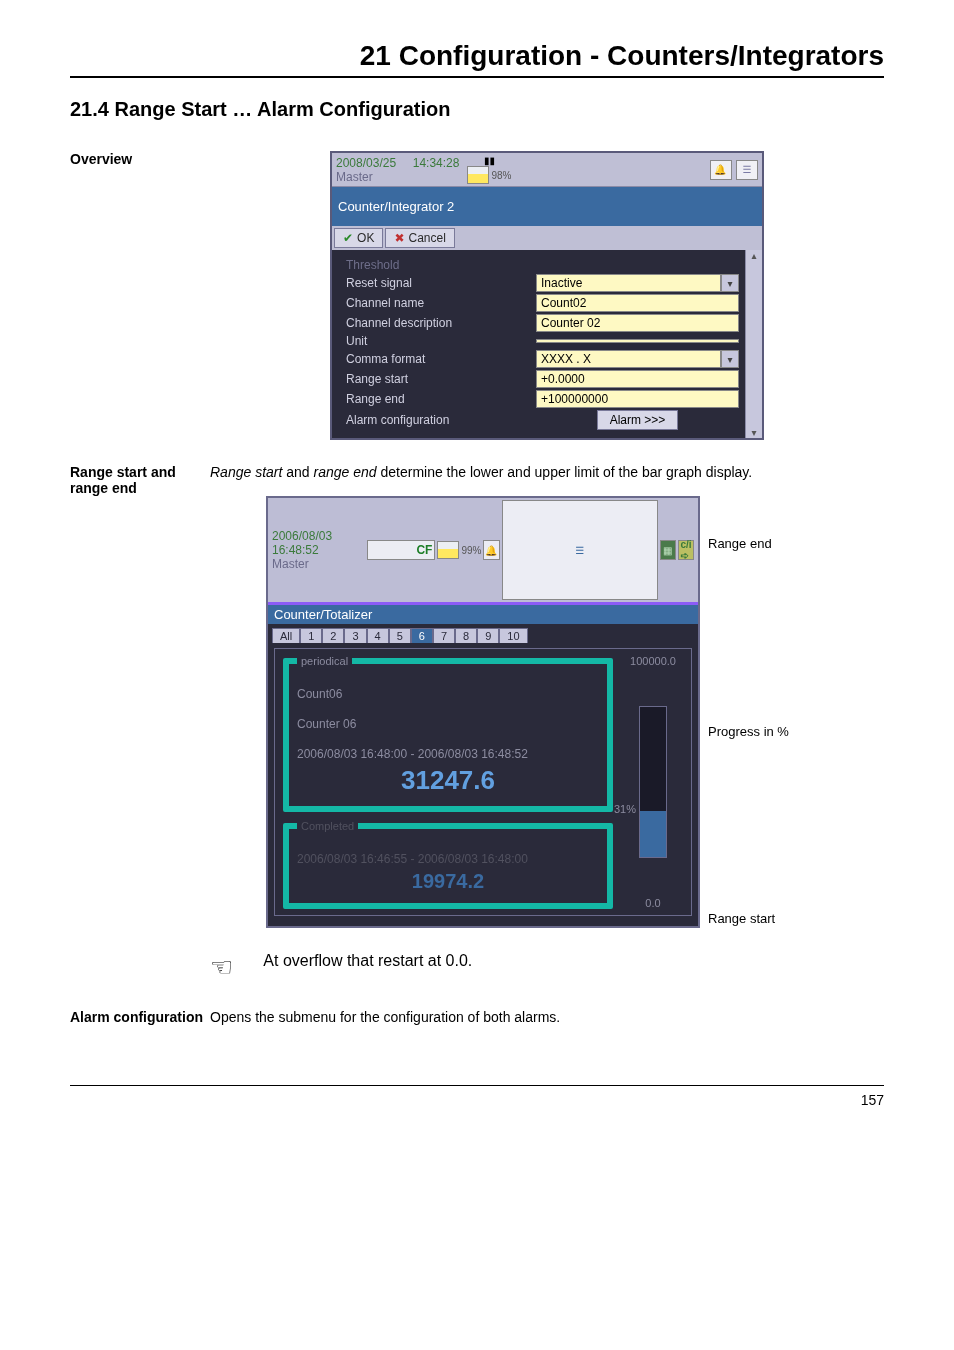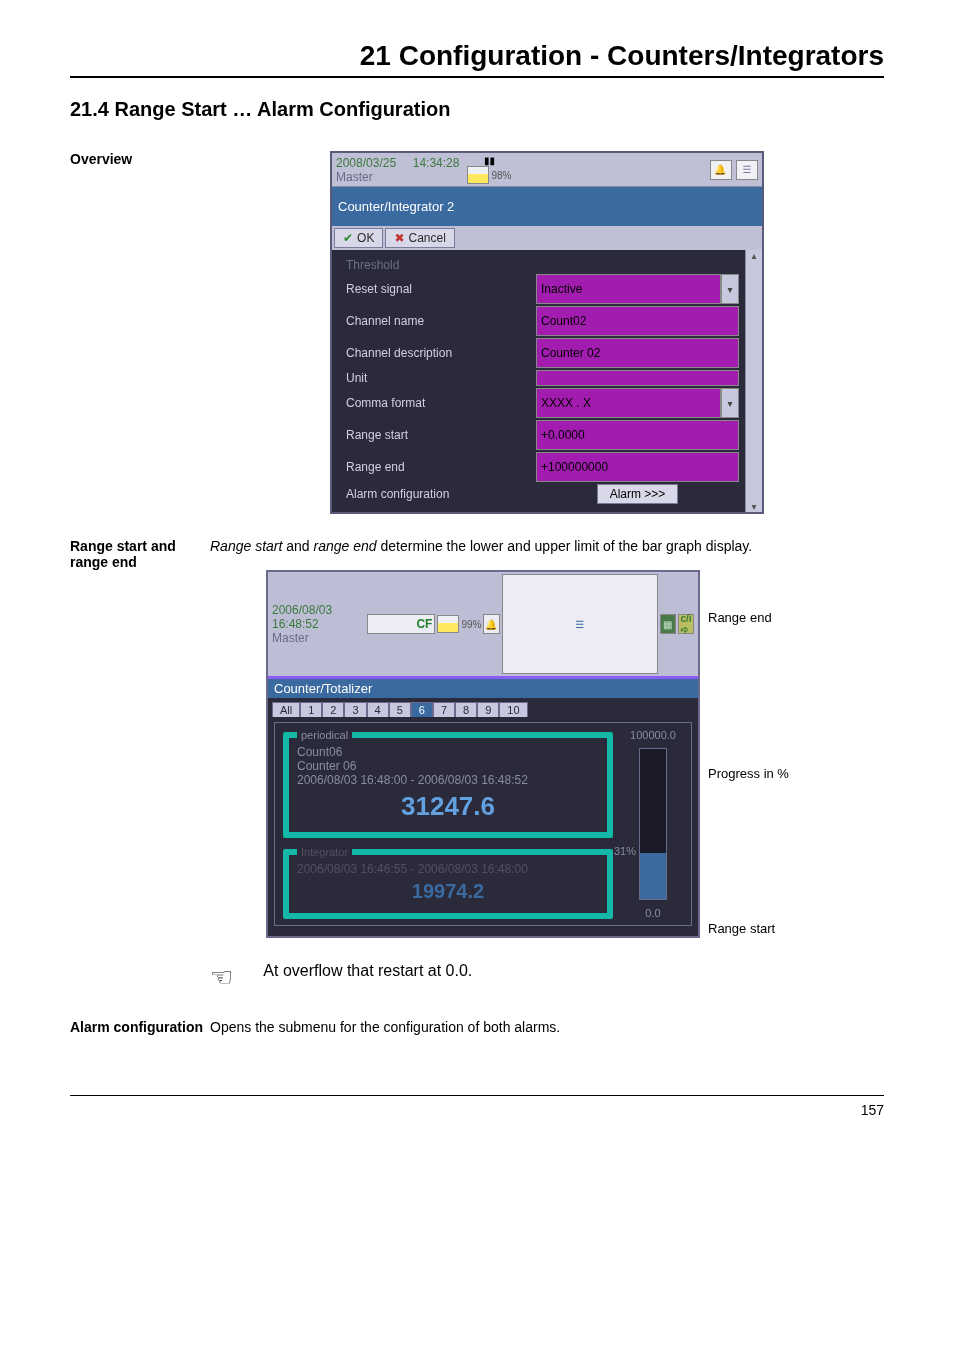--- a/index.html
+++ b/index.html
@@ -105,24 +105,24 @@
       justify-content: flex-end;
     }
     .dlg .row .lbl {
       width: 190px;
     }
     .dlg .row .fld {
       flex: 1;
       display: flex;
     }
     .dlg .row .fld .val {
-      background: #a21caf;
+      background: #fef9c3;
       color: #000;
       border: 1px solid #888;
-      padding: 7px 4px;
+      padding: 1px 4px;
       flex: 1;
       font-size: 12px;
     }
     .dlg .row .fld .dd {
       width: 16px;
       background: #c7c7dd;
       border: 1px solid #888;
       display:flex;align-items:center;justify-content:center;
       color:#444;font-size:10px;
     }
@@ -209,21 +209,21 @@
       gap:10px;
     }
     .viz .panel .left { flex:1; }
     .viz .panel .right { width:60px; display:flex;flex-direction:column;align-items:center;justify-content:space-between; }
     .viz .panel legend {
       color:#8c8ca0;font-size:11px;padding:0 4px;
     }
     .viz fieldset {
       border:6px solid #14b8a6;border-radius:2px;padding:4px 8px 6px 8px;margin:0;
     }
-    .viz .info-line { color:#8c8ca0; font-size:12px; }
+    .viz .info-line { color:#8c8ca0; font-size:12px;margin-top:16px; }
     .viz .bigval {
       color:#62a0e0;font-size:26px;font-weight:bold;text-align:center;margin:4px 0;
     }
     .viz fieldset.completed legend,
     .viz fieldset.completed .info-line { color:#51515f; }
     .viz fieldset.completed .bigval { color:#3a6aa0; font-size:20px; }
 
     .bargraph {
       width:26px;
       height:150px;
@@ -427,21 +427,21 @@
               <div class="left">
                 <fieldset>
                   <legend>periodical</legend>
                   <div class="info-line">Count06</div>
                   <div class="info-line">Counter 06</div>
                   <div class="info-line">2006/08/03 16:48:00 - 2006/08/03 16:48:52</div>
                   <div class="bigval">31247.6</div>
                 </fieldset>
                 <div style="height:8px;"></div>
                 <fieldset class="completed">
-                  <legend>Integrator</legend>
+                  <legend>Completed</legend>
                   <div class="info-line">2006/08/03 16:46:55   -   2006/08/03 16:48:00</div>
                   <div class="bigval">19974.2</div>
                 </fieldset>
               </div>
               <div class="right">
                 <div class="bb-label">100000.0</div>
                 <div class="bargraph">
                   <div class="fill" id="bargraph-fill" style="height: 31%;"></div>
                   <div style="position:absolute;left:-26px;top:64%;color:#8c8ca0;font-size:11px;">31%</div>
                 </div>

